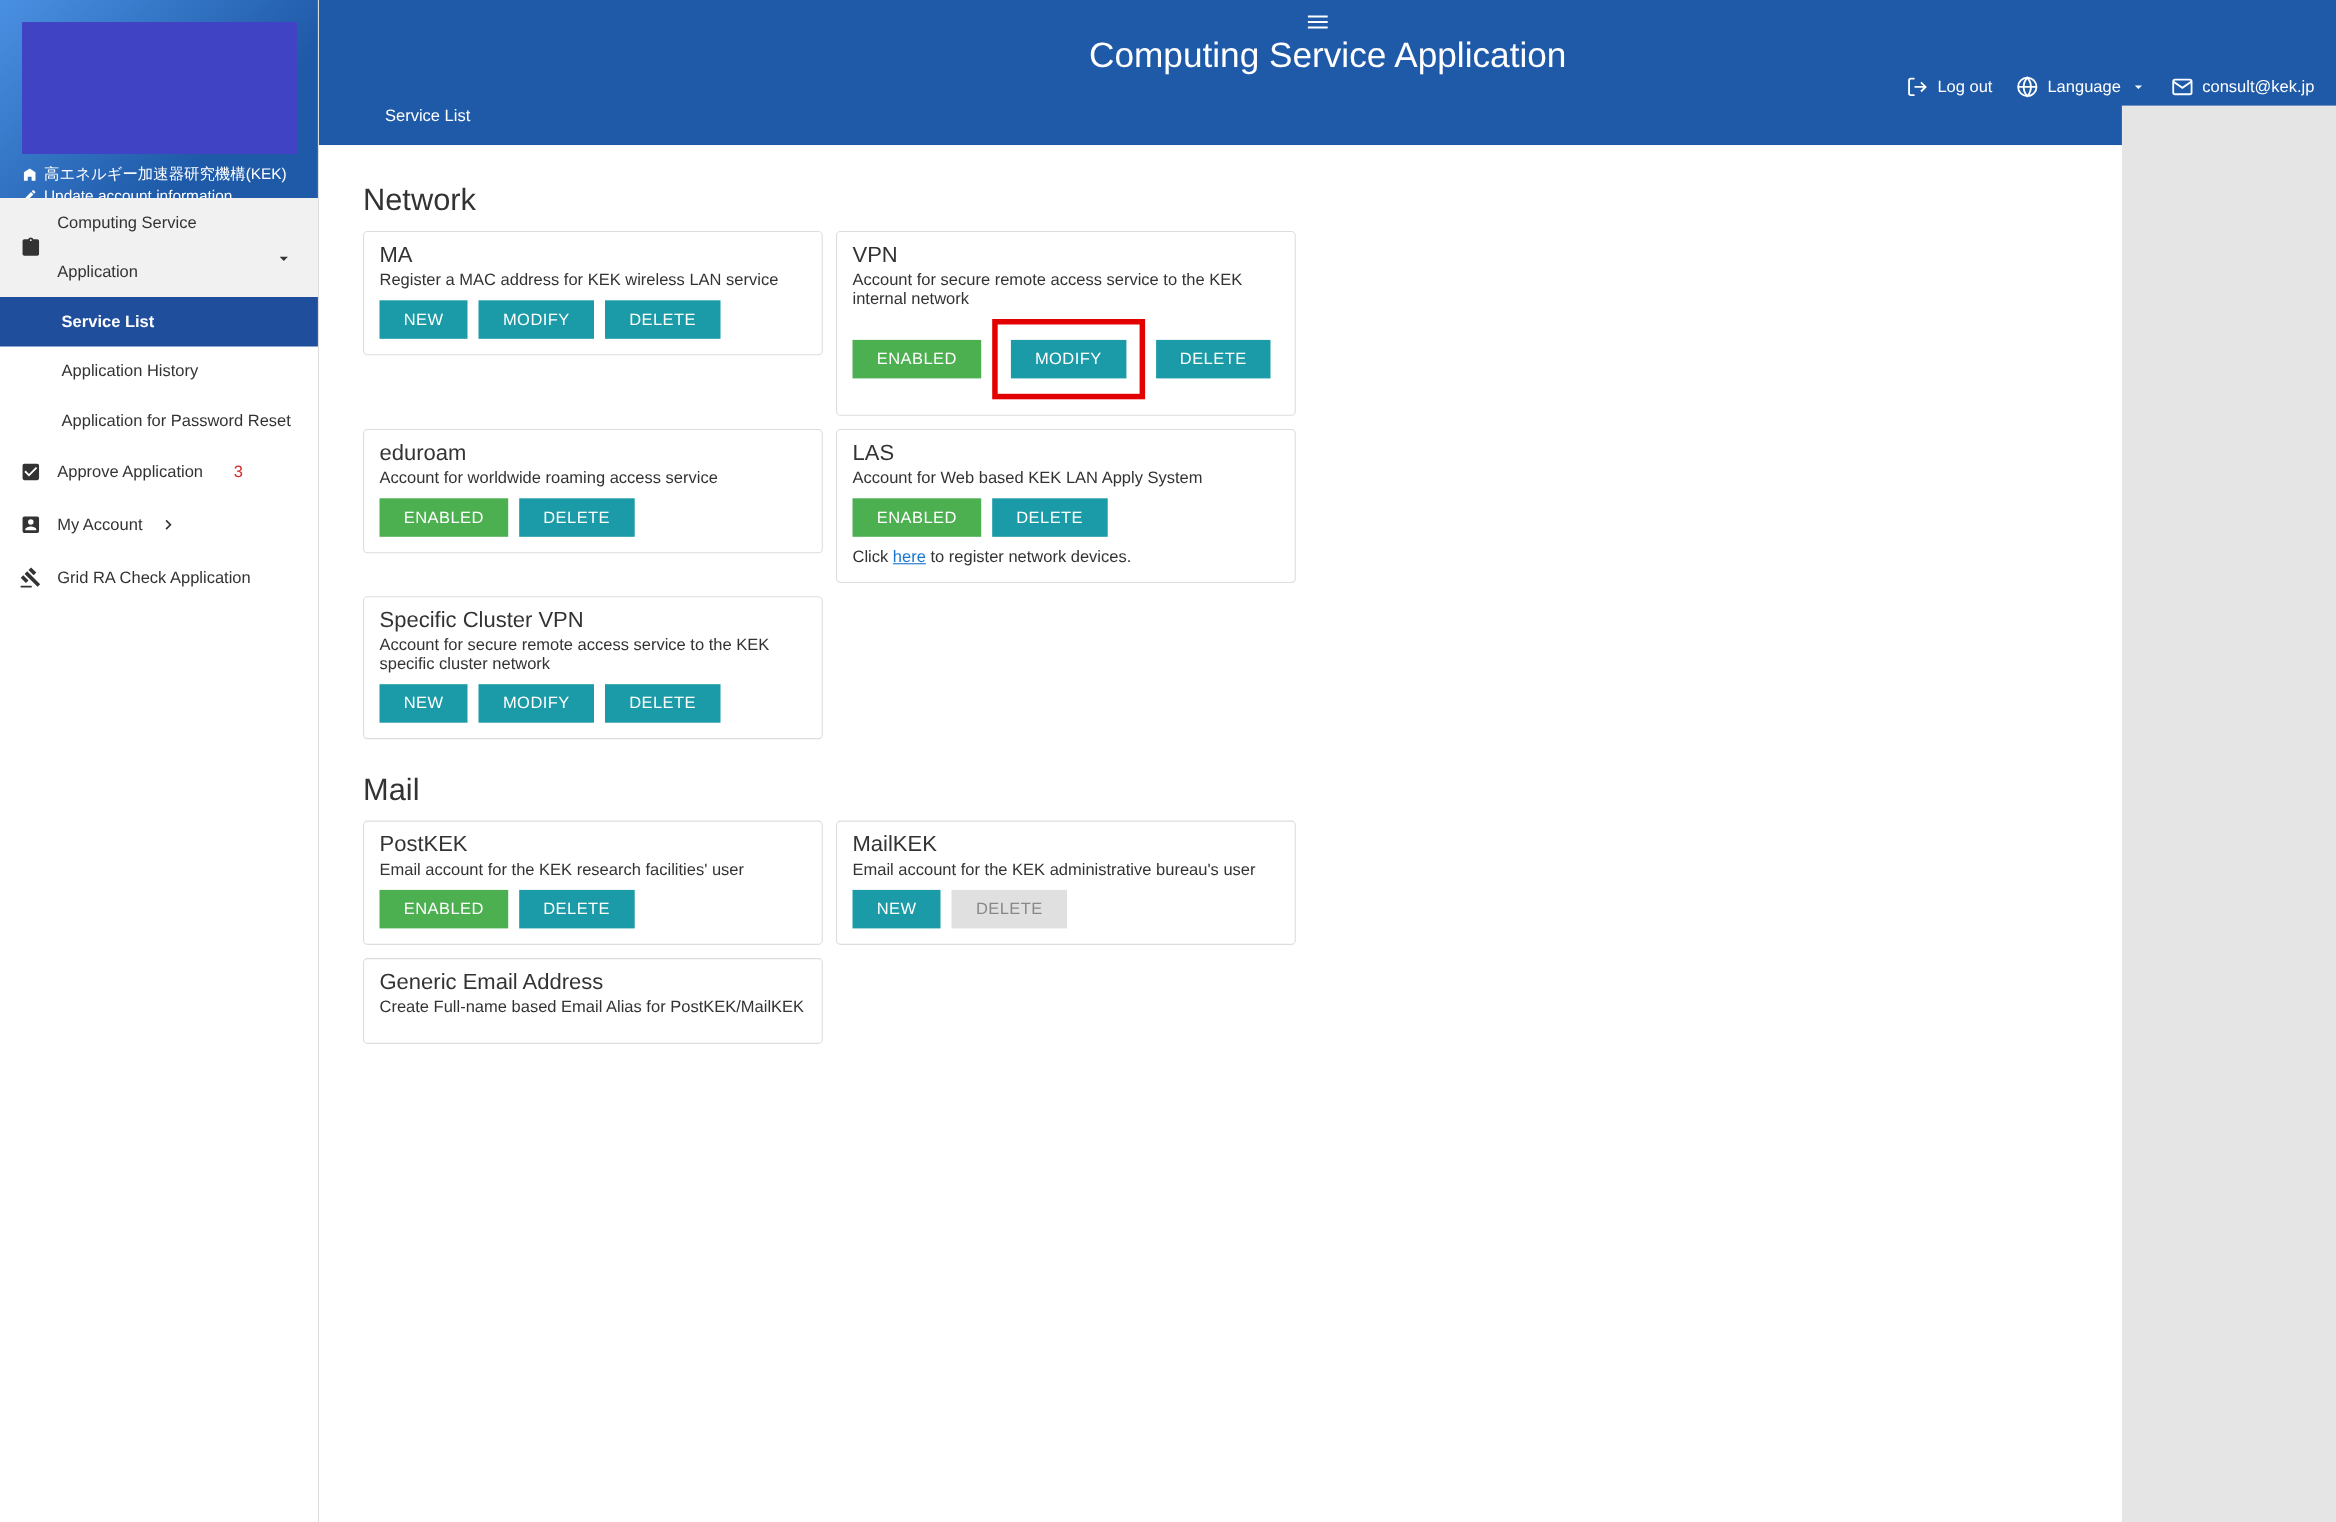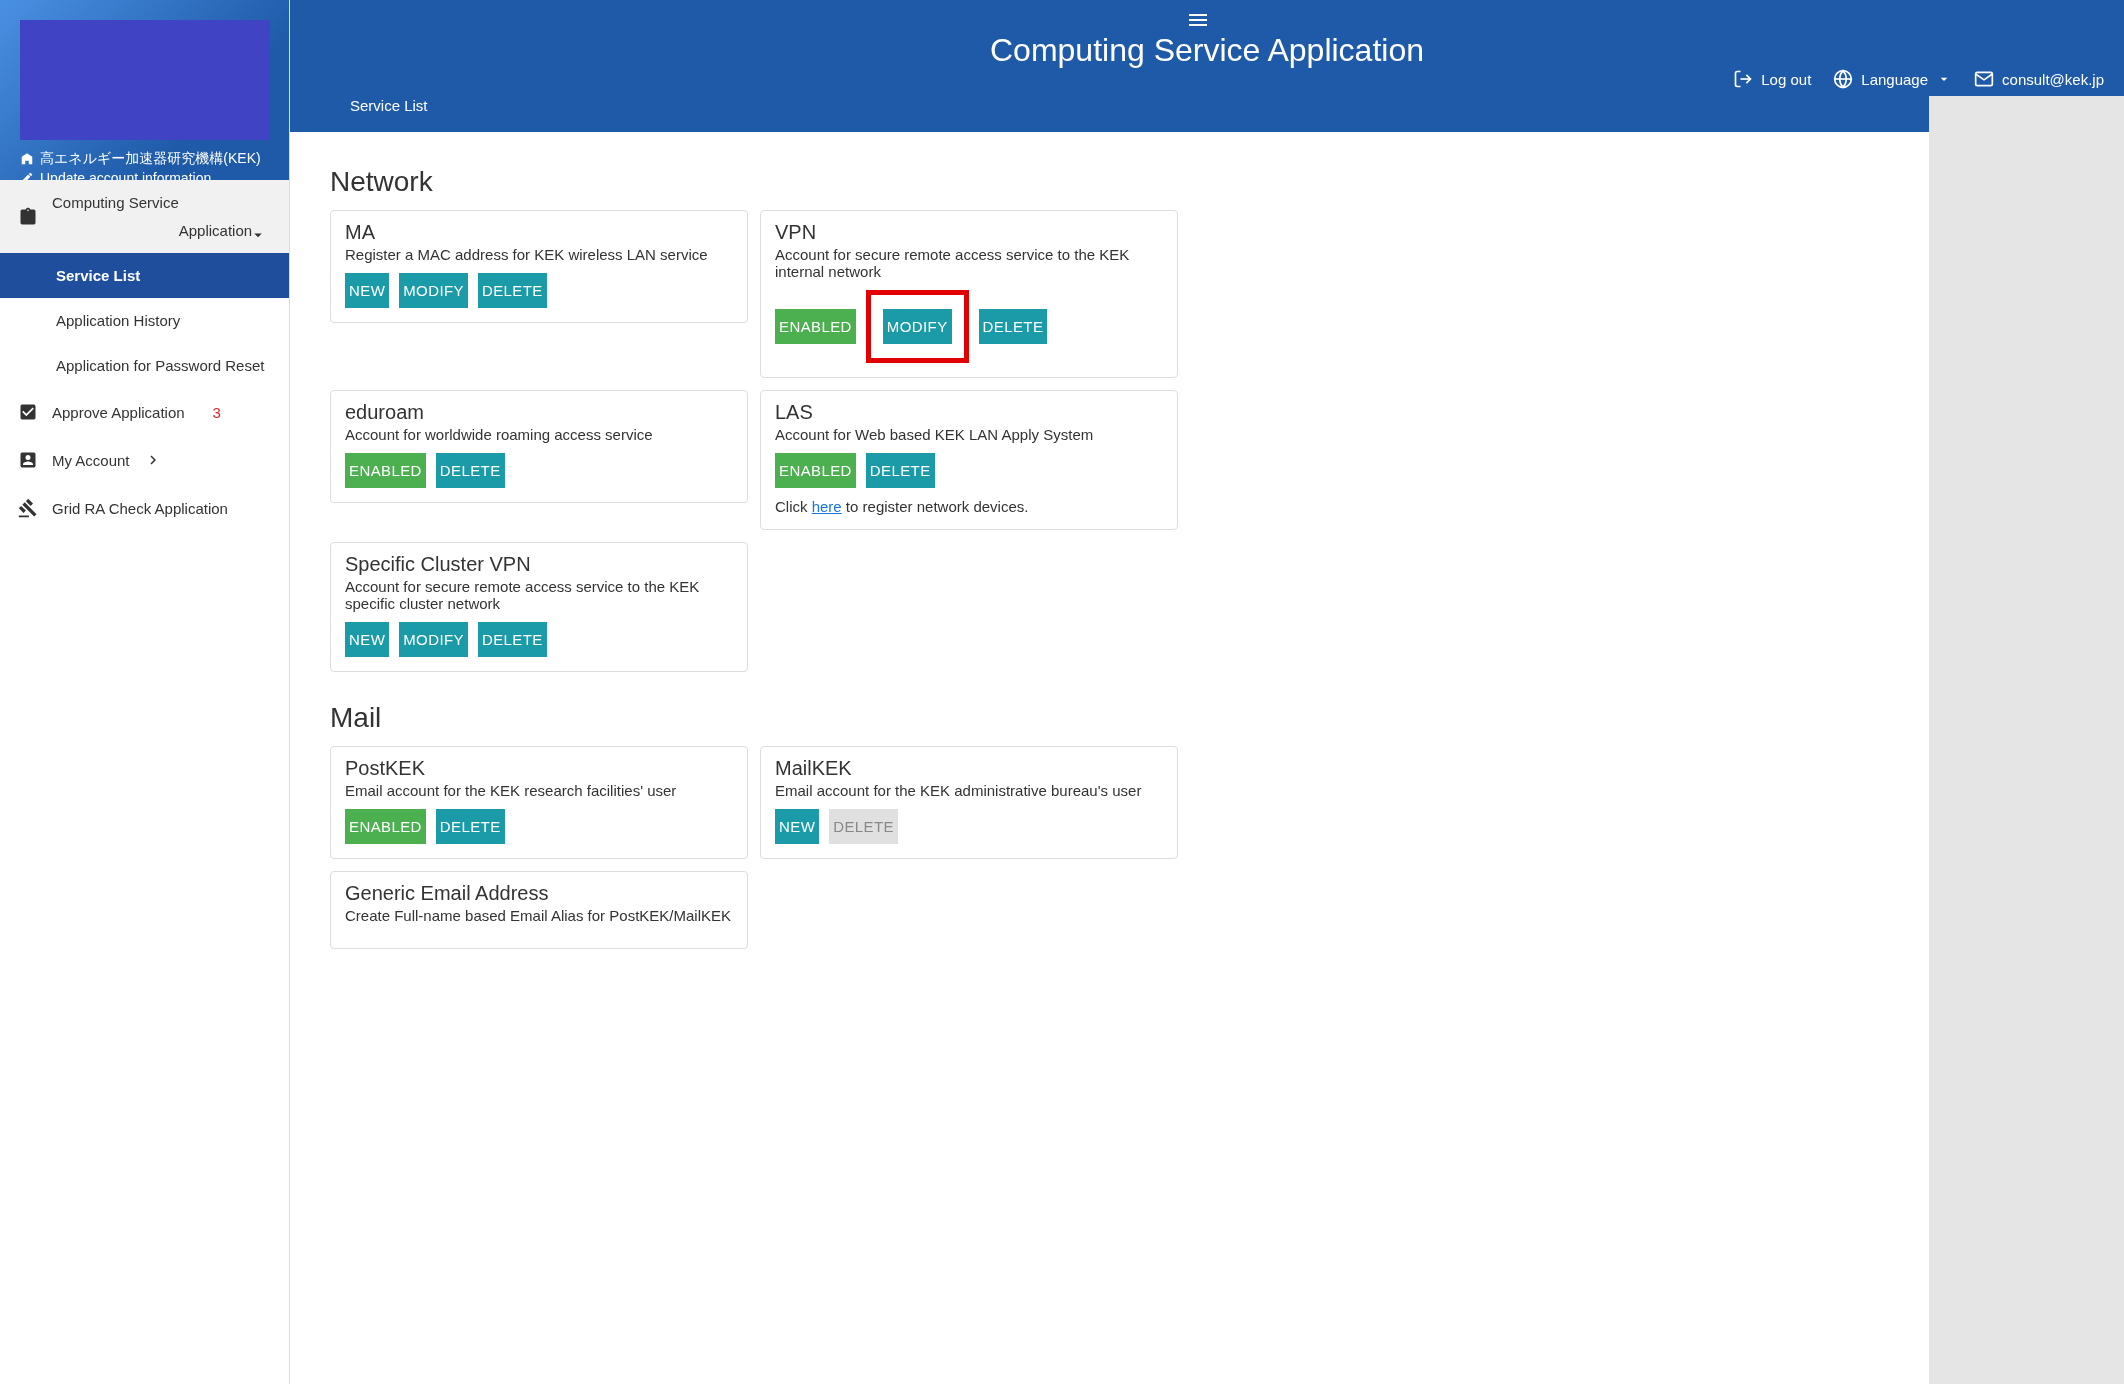--- a/index.html
+++ b/index.html
@@ -148,21 +148,21 @@
     padding: 10px 14px 14px 14px;
     width: 418px;
     background: #fff;
   }
   .card-title { font-size: 20px; margin-bottom: 2px; font-weight: 400;}
   .card-desc { font-size: 15px; margin-bottom: 10px; color: #333; }
   .btn-row { display: flex; gap: 10px; flex-wrap: wrap; }
   .btn {
     border: none;
     color: #fff;
-    padding: 9px 4px;
+    padding: 9px 22px;
     font-size: 15px;
     cursor: pointer;
     letter-spacing: 0.4px;
     font-family: inherit;
   }
   .btn-teal { background: #1a9ba7; }
   .btn-green { background: #4caf50; }
   .btn-disabled { background: #e0e0e0; color: #888; cursor: default; }
   .modify-highlight {
     border: 5px solid #e30000;
@@ -198,21 +198,21 @@
     </div>
   </div>
 
   <div class="nav">
     <div class="nav-group-header">
       <span class="icon" style="margin-right:14px;">
         <svg width="20" height="20" viewBox="0 0 24 24" fill="#333">
             <path d="M19 3h-4.18C14.4 1.84 13.3 1 12 1s-2.4.84-2.82 2H5a2 2 0 0 0-2 2v14a2 2 0 0 0 2 2h14a2 2 0 0 0 2-2V5a2 2 0 0 0-2-2zm-7 0a1 1 0 1 1 0 2 1 1 0 0 1 0-2z"></path>
           </svg>
       </span>
-      <div style="display:flex;flex-direction:row;">
+      <div style="display:flex;flex-direction:column;">
         <span>Computing Service</span>
         <span style="margin-top:28px;">Application</span>
       </div>
       <span class="chevron">
         <svg width="18" height="18" viewBox="0 0 24 24" fill="#333">
             <path d="M7 10l5 5 5-5z"></path>
           </svg>
       </span>
     </div>
     <div class="nav-item nav-sub active">

